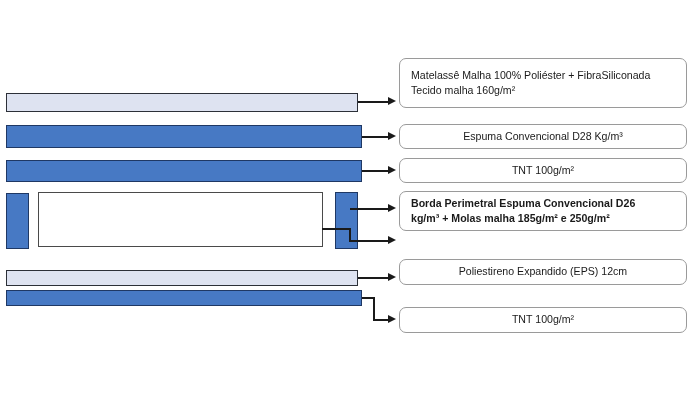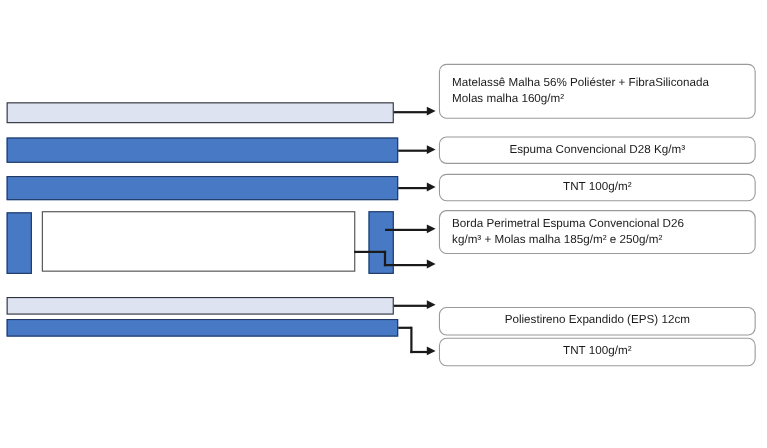--- a/index.html
+++ b/index.html
@@ -72,20 +72,21 @@
     padding-left: 11px;
   }
   .label-line {
     font-size: 10.6px;
     line-height: 15.2px;
     color: #1a1a1a;
     white-space: nowrap;
   }
   .label-box.wrap2 .label-line {
     text-align: center;
+    font-weight: bold;
   }
 </style>
 </head>
 <body>
 
 <div id="canvas">
 
   <div class="layer light" style="left:6px; top:93px; width:352px; height:19px;"></div>
 
   <div class="layer blue" style="left:6px; top:125px; width:356px; height:23px;"></div>
@@ -121,39 +122,39 @@
 
   <div class="conn h" style="left:358px; top:277px; width:32px;"></div>
   <div class="arrowhead" style="left:388px; top:273px;"></div>
 
   <div class="conn h" style="left:362px; top:297px; width:12px;"></div>
   <div class="conn v" style="left:373px; top:297px; height:24px;"></div>
   <div class="conn h" style="left:373px; top:319px; width:17px;"></div>
   <div class="arrowhead" style="left:388px; top:315px;"></div>
 
   <div class="label-box left-align" style="left:399px; top:58px; width:288px; height:50px;">
-    <div class="label-line">Matelassê Malha 56% Poliéster + FibraSiliconada</div>
-    <div class="label-line">Molas malha 160g/m²</div>
+    <div class="label-line">Matelassê Malha 100% Poliéster + FibraSiliconada</div>
+    <div class="label-line">Tecido malha 160g/m²</div>
   </div>
 
   <div class="label-box" style="left:399px; top:124px; width:288px; height:25px;justify-content:center;">
     <div class="label-line">Espuma Convencional D28 Kg/m³</div>
   </div>
 
   <div class="label-box" style="left:399px; top:158px; width:288px; height:25px;">
     <div class="label-line">TNT 100g/m²</div>
   </div>
 
   <div class="label-box wrap2 left-align" style="left:399px; top:191px; width:288px; height:40px;">
     <div class="label-line">Borda Perimetral Espuma Convencional D26</div>
     <div class="label-line">kg/m³ + Molas malha 185g/m² e 250g/m²</div>
   </div>
 
 
-  <div class="label-box" style="left:399px; top:259px; width:288px; height:26px;margin-top:20px;">
+  <div class="label-box" style="left:399px; top:259px; width:288px; height:26px;">
     <div class="label-line">Poliestireno Expandido (EPS) 12cm</div>
   </div>
 
   <div class="label-box" style="left:399px; top:307px; width:288px; height:26px;">
     <div class="label-line">TNT 100g/m²</div>
   </div>
 
 </div>
 
 </body></html>

